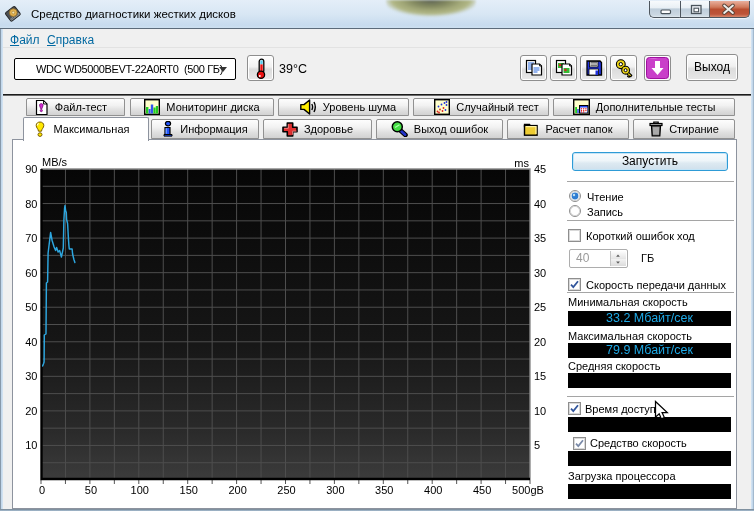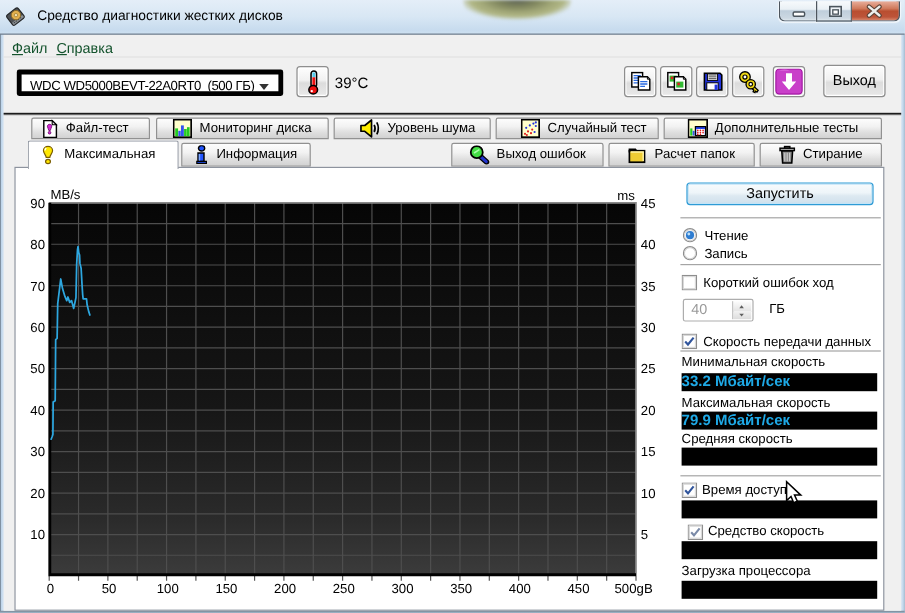--- a/index.html
+++ b/index.html
@@ -11,47 +11,47 @@
 #frameL{left:0;top:29px;width:3px;height:482px;background:linear-gradient(90deg,#5f6e7d,#bfd5ea 40%,#d7e6f4)}
 #frameR{left:751px;top:29px;width:3px;height:482px;background:linear-gradient(90deg,#d7e6f4,#bfd5ea 60%,#8fa5ba)}
 #frameB{left:0;top:509px;width:754px;height:2px;background:linear-gradient(#73828f,#a8bfd4)}
 #title-txt{left:31px;top:8px;font-size:11.5px;color:#000}
 .capbtn{top:1px;height:17px;box-sizing:border-box;border:1px solid #4e565e;border-top:none;background:linear-gradient(#f7fafc,#e9f0f5 42%,#bfcedb 50%,#ccd8e2 88%,#dfe8ee);display:flex;align-items:center;justify-content:center;box-shadow:0 1px 1px rgba(255,255,255,.7)}
 #btn-min{left:649px;width:31px;border-radius:0 0 0 5px;border-right:none}
 #btn-max{left:680px;width:30px}
 #btn-close{left:710px;width:40px;border-radius:0 0 5px 0;border-left:none;background:linear-gradient(#e9af9c,#d07a5c 38%,#b94e30 52%,#bd5439 82%,#d8886c)}
 
 #client{left:3px;top:29px;width:748px;height:480px;background:#f0f0f0}
-#menubar{left:3px;top:29px;width:748px;height:18px;font-size:12px;color:#14532d}
+#menubar{left:3px;top:29px;width:748px;height:18px;font-size:12px;color:#0369a1}
 #menubar span{position:absolute;top:4px}
 #toolline{left:3px;top:47px;width:748px;height:1px;background:#e2e2e2}
 #darkline{left:3px;top:94px;width:748px;height:1px;background:#1c1c1c}
 #darkline2{left:3px;top:95px;width:748px;height:1px;background:#6a6a6a}
 
-#combo{left:14px;top:58px;width:222px;height:22px;box-sizing:border-box;background:#fff;border:4px solid #000000;border-radius:2px;font-size:11px;letter-spacing:-0.35px;line-height:20px;padding-left:7px;white-space:nowrap;overflow:hidden}
+#combo{left:14px;top:58px;width:222px;height:22px;box-sizing:border-box;background:#fff;border:1px solid #000000;border-radius:2px;font-size:11px;letter-spacing:-0.35px;line-height:20px;padding-left:21px;white-space:nowrap;overflow:hidden}
 #combo .arr{position:absolute;right:8px;top:8px;width:0;height:0;border:4px solid transparent;border-top:5px solid #333;border-bottom:none}
 
 .tbtn{top:55px;width:27px;height:26px;box-sizing:border-box;border:1px solid #8e8e8e;border-radius:3px;background:linear-gradient(#fefefe,#f1f1f1 45%,#dcdcdc 55%,#e9e9e9);box-shadow:inset 0 0 0 1px #fff;display:flex;align-items:center;justify-content:center}
 #thermo{left:247px;top:55px;width:27px;height:26px}
 #temp-txt{left:279px;top:62px;font-size:12.5px;font-weight:normal}
 #btn-exit{left:686px;top:54px;width:52px;height:27px;box-sizing:border-box;border:1px solid #8e8e8e;border-radius:3px;background:linear-gradient(#fdfdfd,#f0f0f0 45%,#dddddd 55%,#e7e7e7);box-shadow:inset 0 0 0 1px #fff;font-size:12px;text-align:center;line-height:25px}
 
 .tab{box-sizing:border-box;border:1px solid #919191;border-radius:2px 2px 0 0;background:linear-gradient(#fdfdfd,#f2f2f2 40%,#dfdfdf 70%,#d2d2d2);display:flex;align-items:center;justify-content:center;font-size:11px;color:#000;white-space:nowrap}
 .tab svg{margin-right:6px}
 .r1{top:98px;height:18px}
 .r2{top:119px;height:20px}
 #tab-active{left:23px;top:116.5px;width:126px;height:24px;box-sizing:border-box;border:1px solid #8d939e;border-bottom:none;border-radius:2px 2px 0 0;background:#fff;display:flex;align-items:center;justify-content:center;font-size:11px;z-index:5;padding-right:9px}
 #tab-active svg{margin-right:8px}
 
 #sheet{left:12px;top:139px;width:725px;height:370px;box-sizing:border-box;background:#fff;border:1px solid #8d939e;z-index:2}
 
 .sep{height:1px;background:#a5a5a5;z-index:3}
 #btn-start{left:572px;top:152px;width:156px;height:19px;box-sizing:border-box;border:1px solid #2e9bd6;border-radius:3px;background:linear-gradient(#f8fbfd,#eef5f9 45%,#dde9f1 60%,#cfe0ec);box-shadow:inset 0 0 0 1px #c4e4f6;font-size:12px;text-align:center;line-height:17px;z-index:3}
 .rlabel{font-size:11px;color:#000;z-index:3}
-.rfield{left:568px;width:163px;height:15px;background:#000;z-index:3;font-size:12.5px;font-weight:bold;color:#1ea9e6;line-height:15px}
+.rfield{left:568px;width:163px;height:15px;background:#000;z-index:3;font-size:12.5px;font-weight:normal;color:#1ea9e6;text-align:center;line-height:15px}
 .ctext{font-size:11px;z-index:3}
 </style></head>
 <body>
 <div id="page">
 
 <div class="abs" id="titlebar"></div>
 <div class="abs" id="blob"></div>
 <div class="abs" id="title-txt">Средство диагностики жестких дисков</div>
 <div class="abs capbtn" id="btn-min">
       <svg width="31" height="17">
@@ -224,20 +224,27 @@
     </div>
 
 <div class="abs tab r2" style="left:151px;width:108px">
       <svg width="12" height="16" viewBox="0 0 12 16">
         <ellipse cx="6" cy="2.6" rx="2.6" ry="2.3" fill="#2255ff" stroke="#000" stroke-width="1.2"></ellipse>
         <path d="M3 6.5h5v7h-5z" fill="#2255ff" stroke="#000" stroke-width="1.2"></path>
         <path d="M2 13.5h8v1.6H2z" fill="#2255ff" stroke="#000" stroke-width="1"></path>
         <path d="M4.2 7.3v5.5" stroke="#7faaff" stroke-width="1.2"></path>
       </svg>
       <span>Информация</span>
+    </div>
+<div class="abs tab r2" style="left:263px;width:109px">
+      <svg width="16" height="15" viewBox="0 0 16 15">
+        <path d="M5.3 1h5.4v4.3H15v4.4h-4.3V14H5.3V9.7H1V5.3h4.3z" fill="#e03030" stroke="#000" stroke-width="1.6" stroke-linejoin="round"></path>
+        <path d="M6.3 2.2v4.1H2.2 M10.6 12.8V9.1h3.9" stroke="#f28080" stroke-width="1" fill="none"></path>
+      </svg>
+      <span>Здоровье</span>
     </div>
 <div class="abs tab r2" style="left:376px;width:127px">
       <svg width="17" height="16" viewBox="0 0 17 16">
         <path d="M9.5 9.5l5 4.5" stroke="#000" stroke-width="4.6" stroke-linecap="round"></path>
         <path d="M9.5 9.5l4.7 4.2" stroke="#2233cc" stroke-width="2.6" stroke-linecap="round"></path>
         <circle cx="6.3" cy="5.8" r="5" fill="#44dd44" stroke="#000" stroke-width="1.5"></circle>
         <path d="M4 6.5l4.5-2.8" stroke="#aaffaa" stroke-width="1.3"></path>
       </svg>
       <span>Выход ошибок</span>
     </div>

